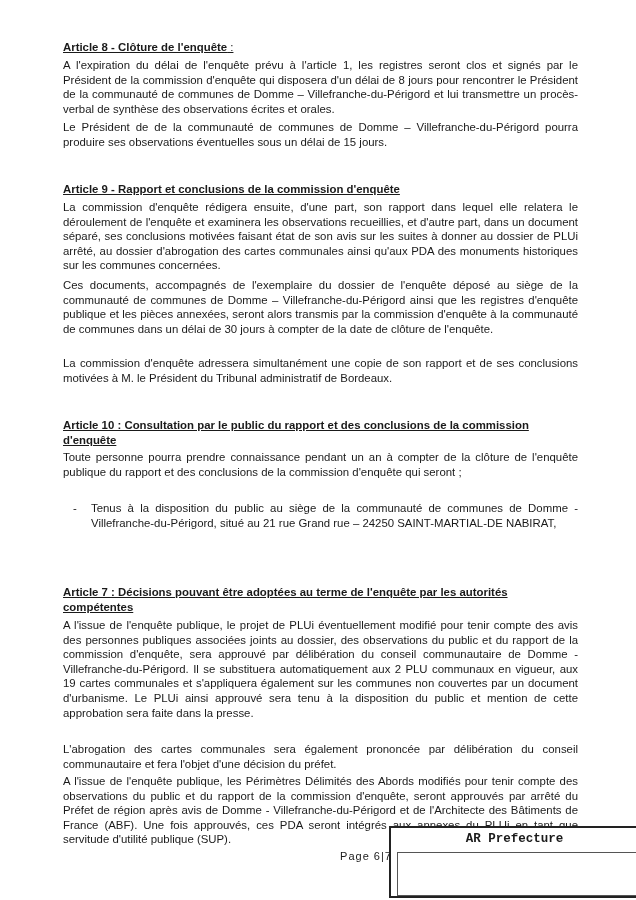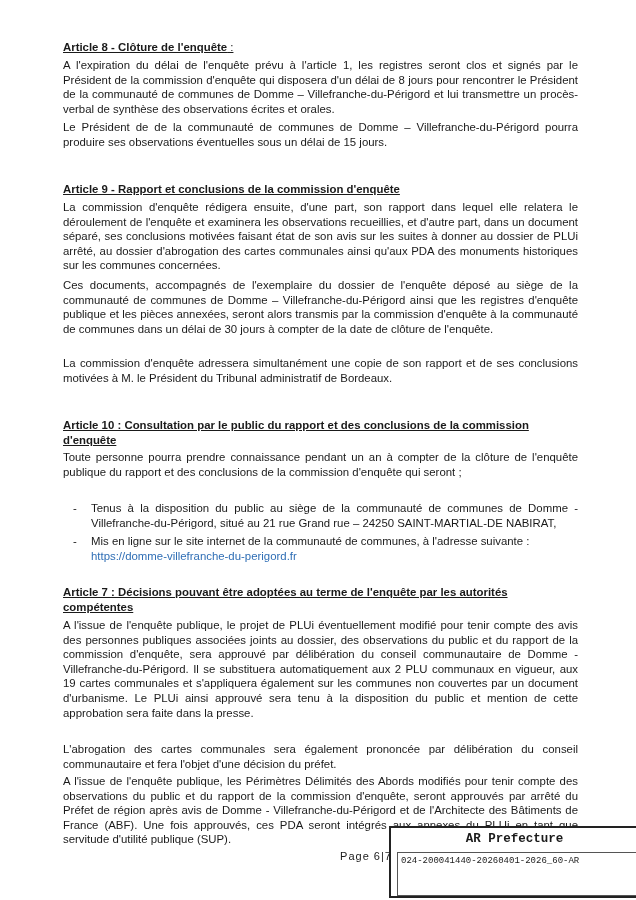--- a/index.html
+++ b/index.html
@@ -28,29 +28,27 @@
 
   <div class="h" style="top:182px">Article 9 - Rapport et conclusions de la commission d'enquête</div>
   <div class="p" style="top:200px">La commission d'enquête rédigera ensuite, d'une part, son rapport dans lequel elle relatera le déroulement de l'enquête et examinera les observations recueillies, et d'autre part, dans un document séparé, ses conclusions motivées faisant état de son avis sur les suites à donner au dossier de PLUi arrêté, au dossier d'abrogation des cartes communales ainsi qu'aux PDA des monuments historiques sur les communes concernées.</div>
   <div class="p" style="top:278px">Ces documents, accompagnés de l'exemplaire du dossier de l'enquête déposé au siège de la communauté de communes de Domme – Villefranche-du-Périgord ainsi que les registres d'enquête publique et les pièces annexées, seront alors transmis par la commission d'enquête à la communauté de communes dans un délai de 30 jours à compter de la date de clôture de l'enquête.</div>
   <div class="p" style="top:356px">La commission d'enquête adressera simultanément une copie de son rapport et de ses conclusions motivées à M. le Président du Tribunal administratif de Bordeaux.</div>
 
   <div class="h" style="top:418px">Article 10 : Consultation par le public du rapport et des conclusions de la commission d'enquête</div>
   <div class="p" style="top:450px">Toute personne pourra prendre connaissance pendant un an à compter de la clôture de l'enquête publique du rapport et des conclusions de la commission d'enquête qui seront ;</div>
   <ul class="p" style="top:482px">
     <li>Tenus à la disposition du public au siège de la communauté de communes de Domme - Villefranche-du-Périgord, situé au 21 rue Grand rue – 24250 SAINT-MARTIAL-DE NABIRAT,</li>
-    <li style="margin-top:4px"><span>Mis en ligne sur le site internet de la communauté de communes, à l'adresse suivante :</span><br><a>https://domme-villefranche-du-perigord.fr</a></li>
   </ul>
 
   <div class="h" style="top:585px">Article 7 : Décisions pouvant être adoptées au terme de l'enquête par les autorités compétentes</div>
   <div class="p" style="top:618px">A l'issue de l'enquête publique, le projet de PLUi éventuellement modifié pour tenir compte des avis des personnes publiques associées joints au dossier, des observations du public et du rapport de la commission d'enquête, sera approuvé par délibération du conseil communautaire de Domme - Villefranche-du-Périgord. Il se substituera automatiquement aux 2 PLU communaux en vigueur, aux 19 cartes communales et s'appliquera également sur les communes non couvertes par un document d'urbanisme. Le PLUi ainsi approuvé sera tenu à la disposition du public et mention de cette approbation sera faite dans la presse.</div>
   <div class="p" style="top:742px">L'abrogation des cartes communales sera également prononcée par délibération du conseil communautaire et fera l'objet d'une décision du préfet.</div>
   <div class="p" style="top:774px">A l'issue de l'enquête publique, les Périmètres Délimités des Abords modifiés pour tenir compte des observations du public et du rapport de la commission d'enquête, seront approuvés par arrêté du Préfet de région après avis de Domme - Villefranche-du-Périgord et de l'Architecte des Bâtiments de France (ABF). Une fois approuvés, ces PDA seront intégrés aux annexes du PLUi en tant que servitude d'utilité publique (SUP).</div>
 </div>
 
 <div class="footer">Page 6|7</div>
 
 <div class="stamp">
   <div class="stamp-title">AR Prefecture</div>
   <div class="stamp-box">
-    <div>024-200041440-20260401-2026_60-AR</div>
   </div>
 </div>
 
 </body></html>

